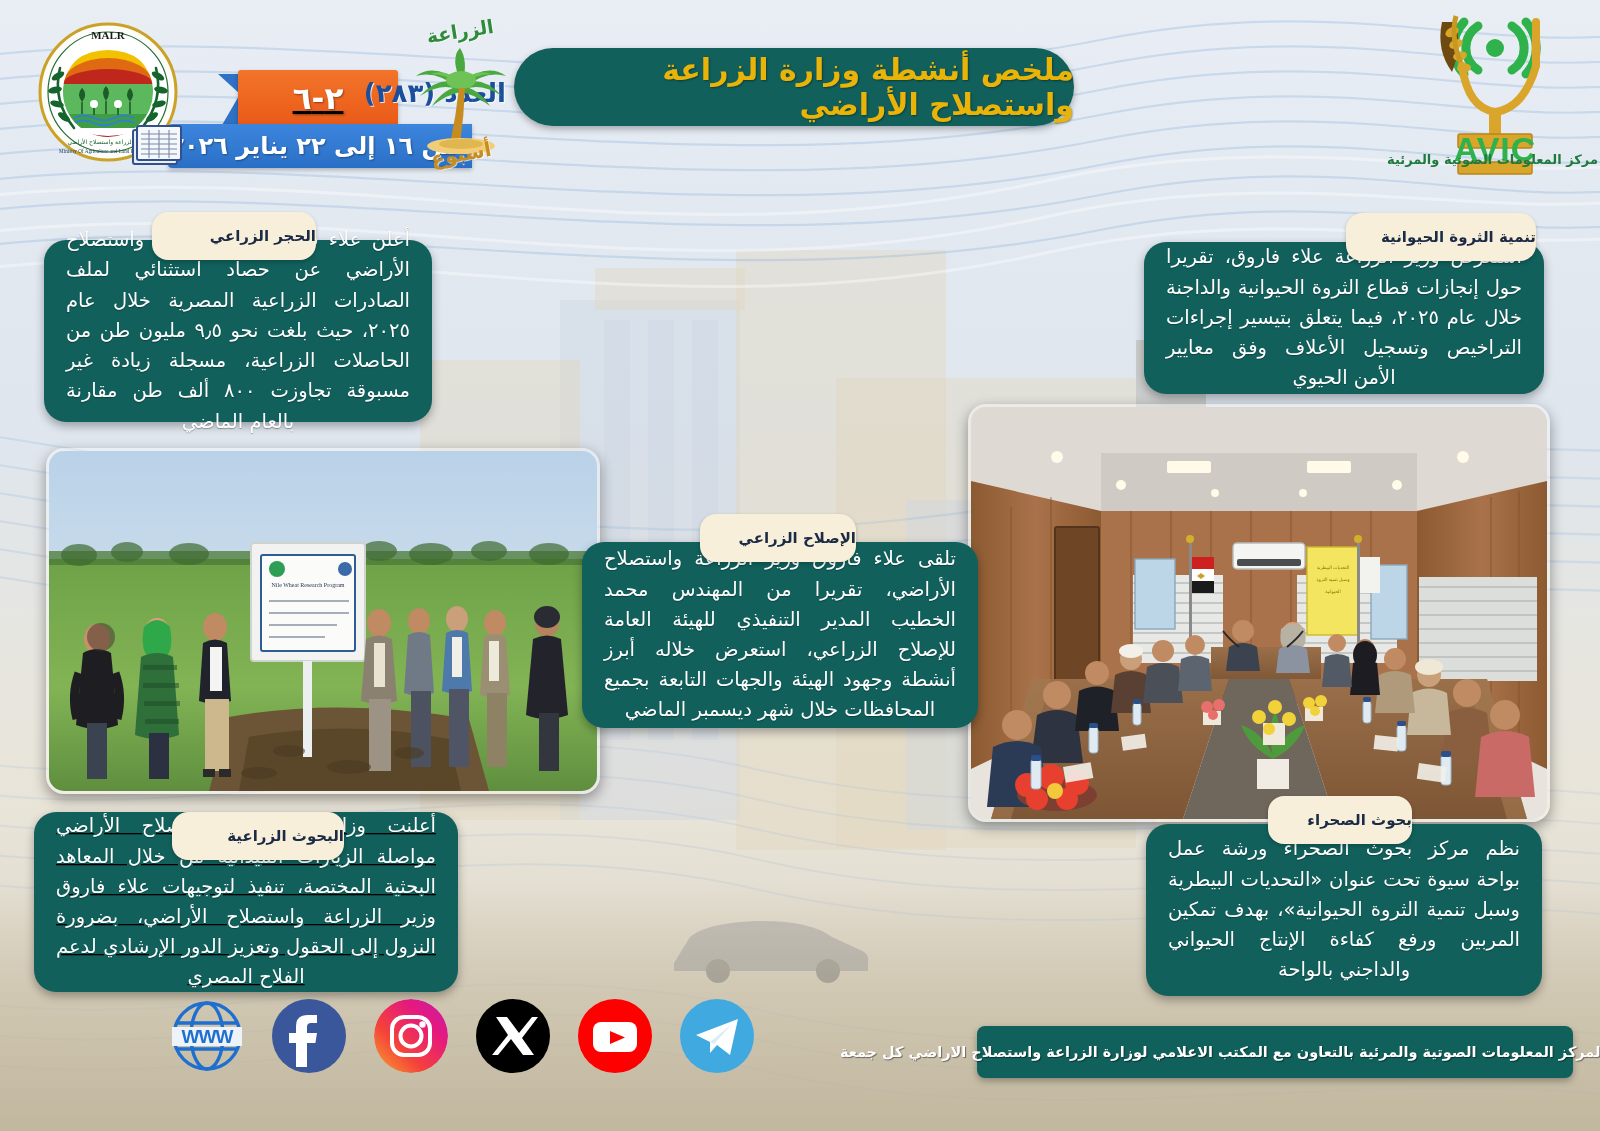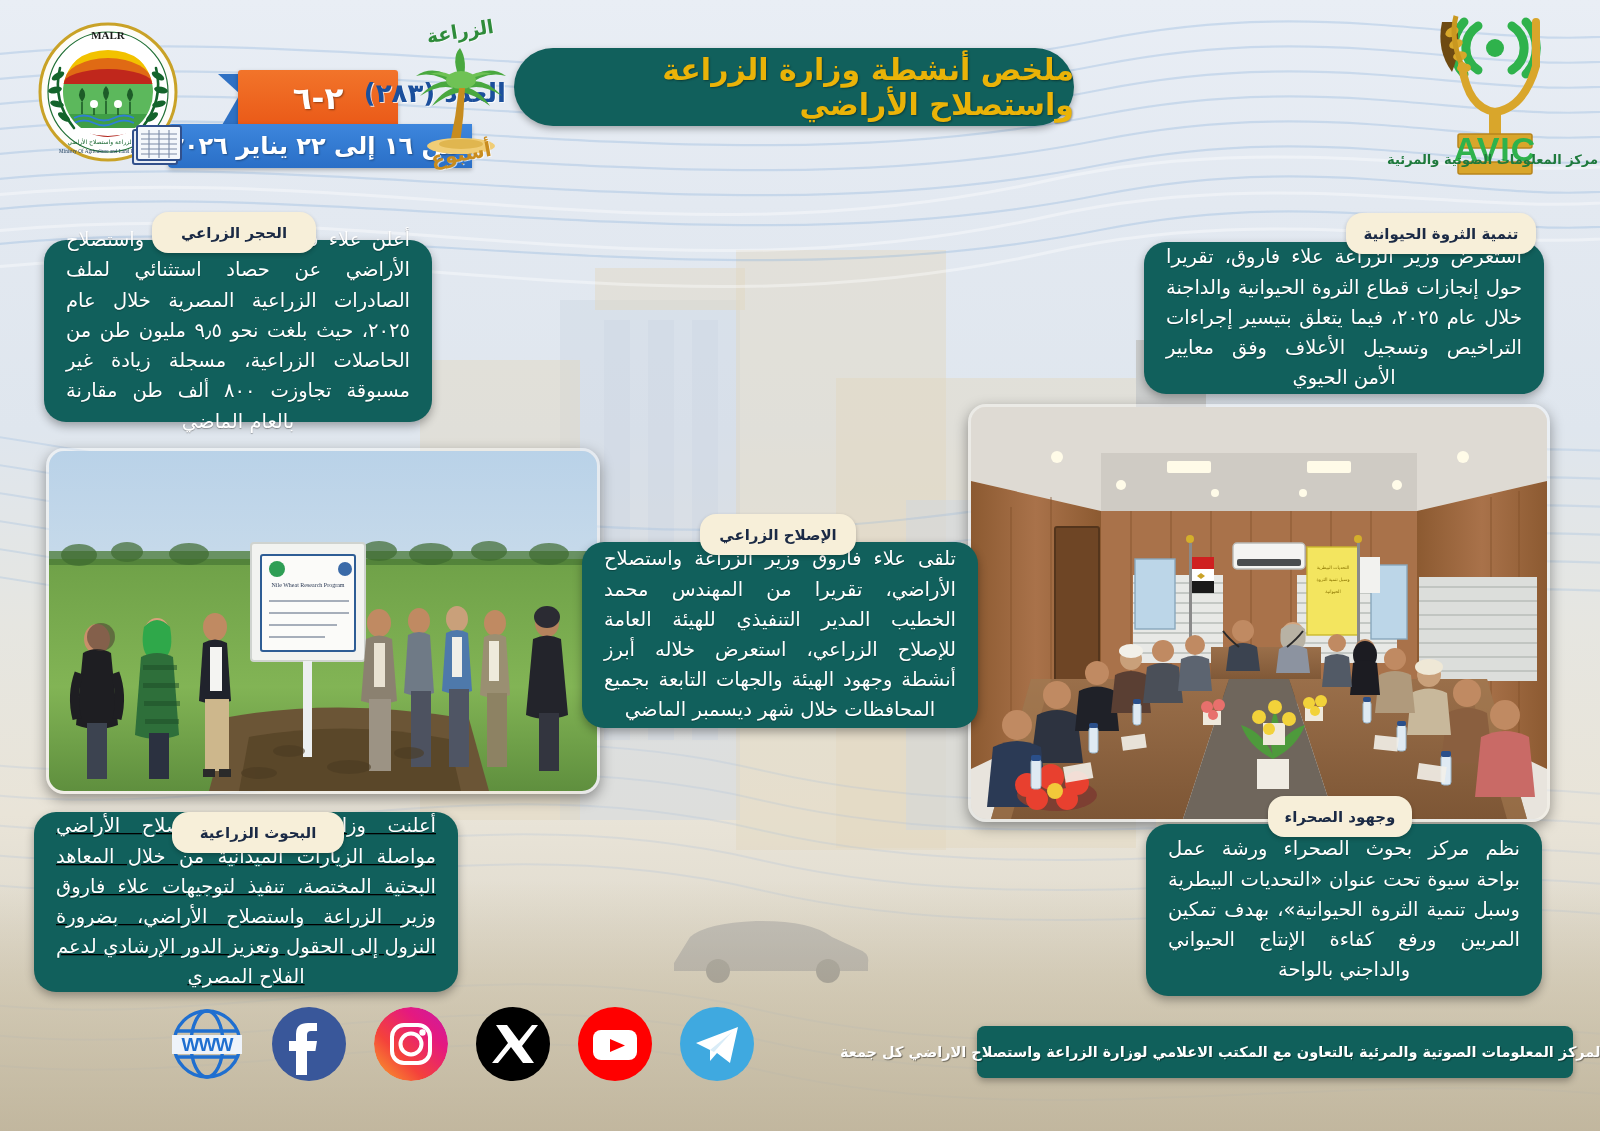--- a/index.html
+++ b/index.html
@@ -41,21 +41,21 @@
   .malr{position:absolute;left:38px;top:22px;width:140px;height:140px;}
   .avic{position:absolute;left:1400px;top:8px;width:185px;height:170px;}
   .avic-cap{position:absolute;left:1375px;top:152px;width:235px;text-align:center;
     font-size:13px;font-weight:bold;color:#1f7a3d;letter-spacing:.5px;}
 
   
   .issue{position:absolute;left:178px;top:60px;width:330px;height:112px;}
   .iss-orange{position:absolute;right:110px;top:10px;width:160px;height:55px;
     background:linear-gradient(180deg,#f2742a 0%,#ea5a18 100%);
     border-radius:3px 3px 0 0;box-shadow:0 2px 4px rgba(0,0,0,.25);
-    display:flex;align-items:center;justify-content:center;}
+    display:flex;align-items:center;justify-content:center;text-decoration:underline;}
   .iss-orange span{color:#fff;font-size:31px;font-weight:bold;
     text-shadow:1px 1px 2px rgba(0,0,0,.4);direction:ltr;}
   .iss-fold{position:absolute;right:268px;top:14px;width:0;height:0;
     border-top:20px solid #2f71c4;border-right:0;border-left:22px solid transparent;
     border-bottom:38px solid #2f71c4;}
   .iss-num{position:absolute;right:2px;top:18px;color:#1b4f9c;font-size:26px;
     font-weight:bold;text-shadow:1px 1px 0 rgba(255,255,255,.8);}
   .iss-blue{position:absolute;right:36px;top:64px;width:290px;height:44px;
     background:linear-gradient(180deg,#3d86dd 0%,#2a6fc7 100%);border-radius:4px 0 0 4px;
     box-shadow:0 2px 4px rgba(0,0,0,.25);display:flex;align-items:center;justify-content:flex-start;padding-right:14px;}
@@ -66,22 +66,22 @@
   .palm{position:absolute;left:392px;top:16px;width:136px;height:168px;}
   .palm-top{position:absolute;left:8px;top:4px;width:120px;text-align:center;
     font-size:19px;font-weight:bold;color:#2e8b3a;transform:rotate(-9deg);
     text-shadow:1px 1px 0 rgba(255,255,255,.7);}
   .palm-bot{position:absolute;left:14px;top:126px;width:110px;text-align:center;
     font-size:20px;font-weight:bold;color:#c98c1e;transform:rotate(-10deg);
     text-shadow:1px 1px 0 rgba(255,255,255,.7);}
 
   
   .pill{
-    position:absolute;height:41px;background:#f7efd9;
-    border-radius:16px;display:flex;align-items:center;justify-content:center;
+    position:absolute;height:48px;background:#f7efd9;
+    border-radius:16px;display:flex;align-items:center;
     box-shadow:0 2px 4px rgba(0,0,0,.22);z-index:6;
   }
   .pill span{font-size:15px;font-weight:bold;color:#1b2a45;}
 
   .card{
     position:absolute;background:#11605c;border-radius:22px;z-index:5;
     box-shadow:0 4px 10px rgba(0,0,0,.32);
     display:flex;align-items:center;
   }
   .card p{
@@ -90,21 +90,21 @@
     text-shadow:0 1px 1px rgba(0,0,0,.30);
   }
 
   
   .photo{position:absolute;border-radius:18px;overflow:hidden;z-index:3;
     box-shadow:0 5px 14px rgba(0,0,0,.38);border:3px solid rgba(255,255,255,.35);}
   .photo svg{display:block;width:100%;height:100%;}
 
   
   .social{position:absolute;left:170px;top:999px;width:600px;height:78px;z-index:8;}
-  .si{position:absolute;top:8px;width:74px;height:74px;border-radius:50%;
+  .si{position:absolute;top:0;width:74px;height:74px;border-radius:50%;
     display:flex;align-items:center;justify-content:center;overflow:hidden;}
 
   
   .footer{
     position:absolute;left:977px;top:1026px;width:596px;height:52px;
     background:#10605b;border-radius:8px;z-index:8;
     display:flex;align-items:center;justify-content:center;
     box-shadow:0 3px 7px rgba(0,0,0,.3);
   }
   .footer span{color:#fff;font-size:14.5px;font-weight:bold;
@@ -685,21 +685,21 @@
   </div>
 
   <div class="pill" style="left:172px;top:784px;width:172px;margin-top:28px;">
     <span>البحوث الزراعية</span>
   </div>
   <div class="card" style="left:34px;top:812px;width:424px;height:180px;text-decoration:underline;">
     <p>أعلنت وزارة الزراعة واستصلاح الأراضي مواصلة الزيارات الميدانية من خلال المعاهد البحثية المختصة، تنفيذ لتوجيهات علاء فاروق وزير الزراعة واستصلاح الأراضي، بضرورة النزول إلى الحقول وتعزيز الدور الإرشادي لدعم الفلاح المصري</p>
   </div>
 
   <div class="pill" style="left:1268px;top:796px;width:144px;">
-    <span>وجهود الصحراء</span>
+    <span>بحوث الصحراء</span>
   </div>
   <div class="card" style="left:1146px;top:824px;width:396px;height:172px;">
     <p>نظم مركز بحوث الصحراء ورشة عمل بواحة سيوة تحت عنوان «التحديات البيطرية وسبل تنمية الثروة الحيوانية»، بهدف تمكين المربين ورفع كفاءة الإنتاج الحيواني والداجني بالواحة</p>
   </div>
 
   <div class="social">
 
     <div class="si" style="left:0px;background:transparent;">
       <svg viewBox="0 0 74 74" style="width:74px;height:74px;">
         <circle cx="37" cy="37" r="33" fill="none" stroke="#1f6fd0" stroke-width="3.4"></circle>

